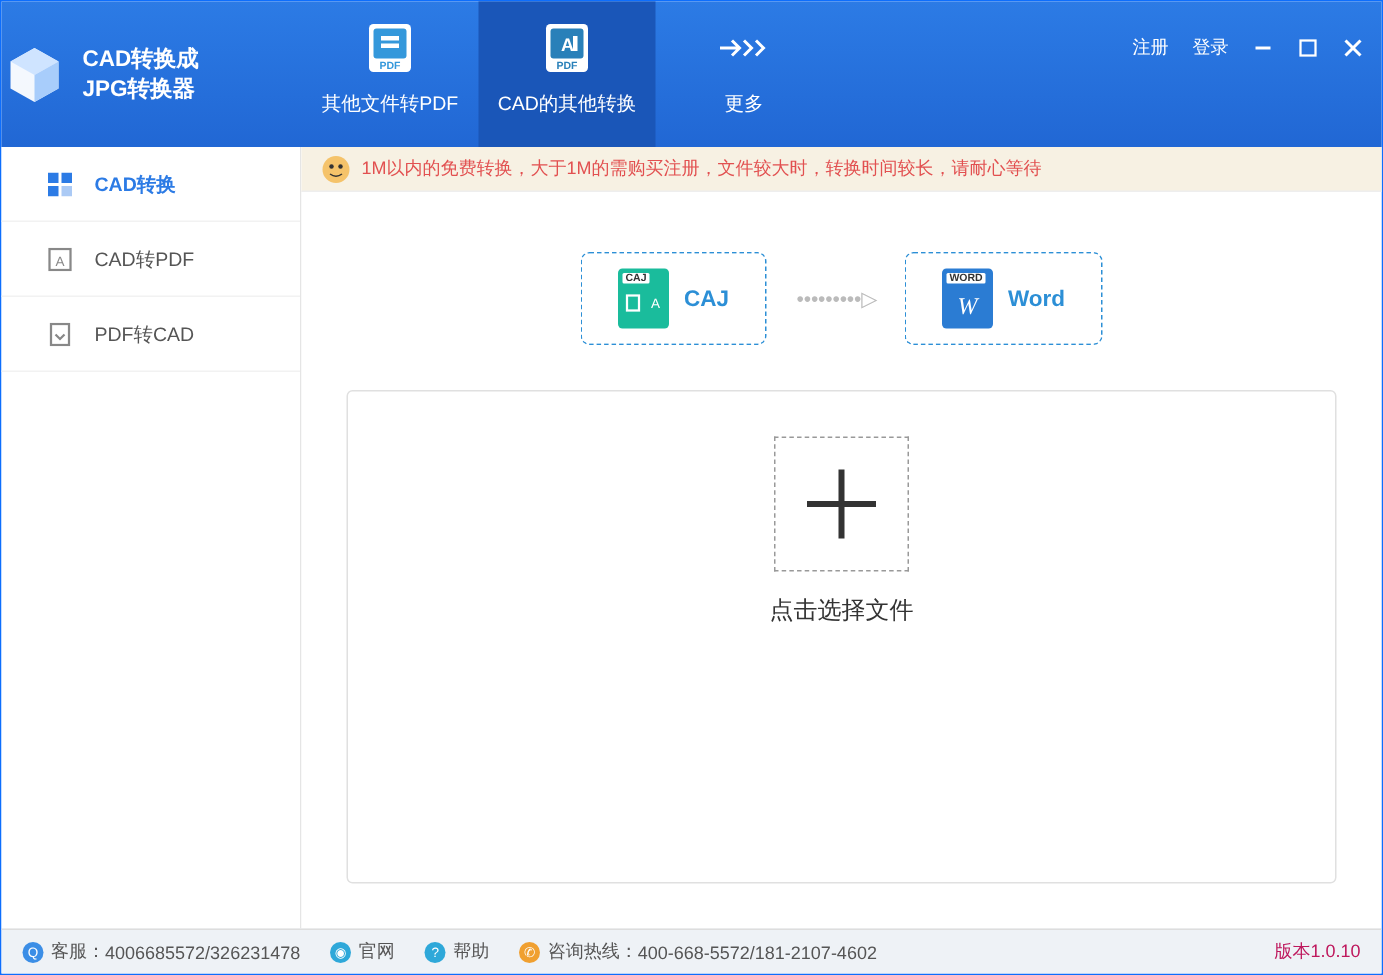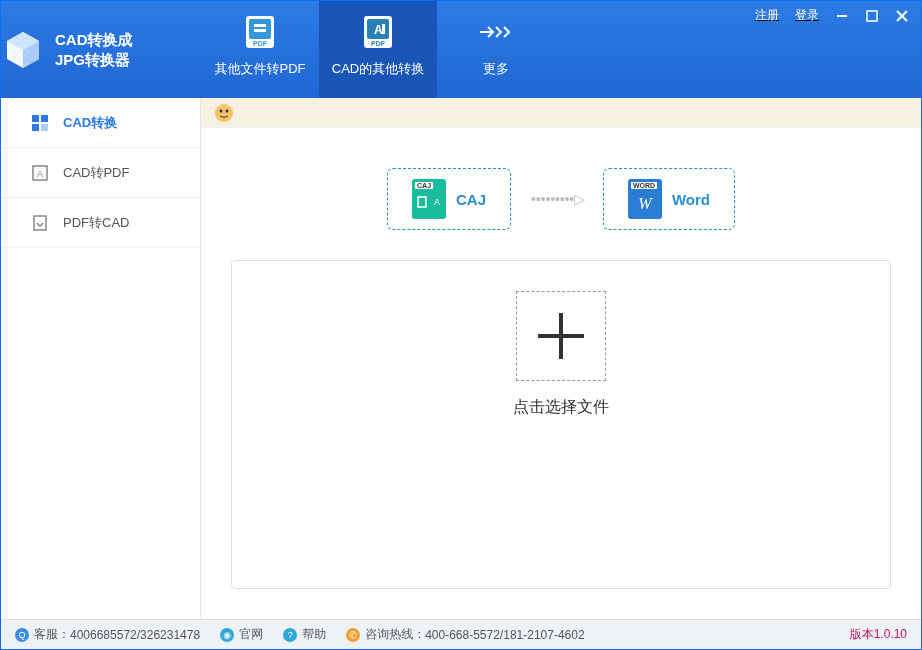--- a/index.html
+++ b/index.html
@@ -10,21 +10,21 @@
 .logo-area { width: 200px; display: flex; align-items: center; padding-left: 0; color: #fff; }
 .logo-icon { width: 44px; height: 44px; margin-right: 10px; }
 .logo-text { font-size: 15px; font-weight: bold; line-height: 1.3; }
 
 .toolbar { display: flex; align-items: flex-end; height: 100%; }
 .tool-tab { width: 118px; height: 97px; display: flex; flex-direction: column; align-items: center; justify-content: center; color: #fff; cursor: pointer; font-size: 13px; padding-bottom: 8px; }
 .tool-tab.active { background: #1a56b8; }
 .tool-tab .ticon { width: 36px; height: 36px; margin-bottom: 10px; display: flex; align-items: center; justify-content: center; }
 .tool-tab.more .ticon { font-size: 22px; }
 
-.win-controls { position: absolute; top: 2px; right: 4px; display: flex; align-items: flex-end; text-decoration: underline; }
+.win-controls { position: absolute; top: 18px; right: 4px; display: flex; align-items: flex-end; }
 .win-controls .txtbtn { color: #fff; font-size: 12px; padding: 4px 8px; cursor: pointer; }
 .win-controls .iconbtn { width: 30px; height: 24px; display: flex; align-items: center; justify-content: center; color: #fff; cursor: pointer; }
 
 .body { flex: 1; display: flex; min-height: 0; }
 .sidebar { width: 200px; background: #fff; border-right: 1px solid #e5e5e5; }
 .side-item { height: 50px; display: flex; align-items: center; padding-left: 30px; cursor: pointer; color: #555; border-bottom: 1px solid #f2f2f2; }
 .side-item .sicon { width: 18px; height: 18px; margin-right: 14px; display: flex; align-items: center; justify-content: center; }
 .side-item.selected { background: #eaf1fd; color: #2c7be5; }
 .side-item.header-item { color: #2c7be5; font-weight: bold; }
 
@@ -160,20 +160,21 @@
     </div>
 
     <div class="main">
       <div class="notice">
         <span class="nicon"><svg width="22" height="22">
               <circle cx="11" cy="11" r="9" fill="#f5c36a"></circle>
               <circle cx="8" cy="9" r="1.5" fill="#333"></circle>
               <circle cx="14" cy="9" r="1.5" fill="#333"></circle>
               <path d="M7 14 Q11 17 15 14" stroke="#333" fill="none"></path>
             </svg></span>
+        <span>1M以内的免费转换，大于1M的需购买注册，文件较大时，转换时间较长，请耐心等待</span>
       </div>
 
       <div class="conversion">
         <div class="fmt-box">
           <div class="fmt-icon caj">
             <div class="fmt-badge">CAJ</div>
             <svg width="34" height="40" style="position:absolute;top:0;left:0">
                 <rect x="6" y="18" width="8" height="10" fill="none" stroke="#fff" stroke-width="1.5"></rect>
                 <text x="22" y="26" font-size="9" fill="#fff">A</text>
               </svg>

